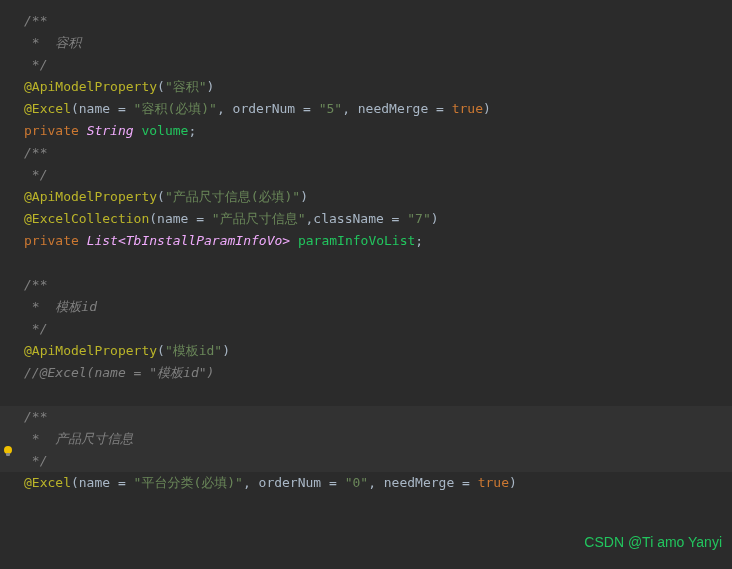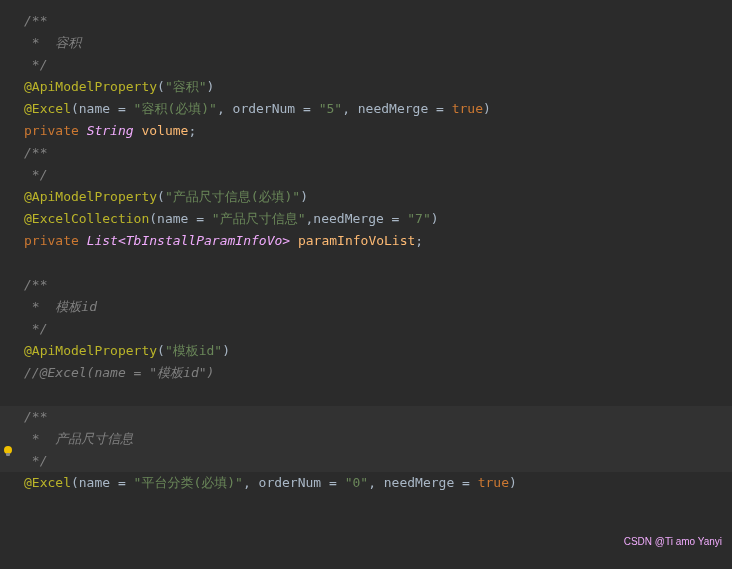--- a/index.html
+++ b/index.html
@@ -18,52 +18,52 @@
   padding: 10px 0 10px 24px;
   position: relative;
 }
 .line { white-space: pre; }
 .line.hl { background: #323232; margin-left: -24px; padding-left: 24px; width: 732px; }
 .c-comment { color: #808080; font-style: italic; }
 .c-kw { color: #cc7832; text-align: center; }
 .c-ann { color: #bbb529; }
 .c-str { color: #6a8759; }
 .c-type { color: #f0abfc; font-style: italic; }
-.c-field { color: #fdba74; }
+.c-field { color: #22c55e; }
 .c-punc { color: #a9b7c6; }
 .bulb {
   position: absolute;
   left: 2px;
   top: 442px;
   width: 12px;
   height: 12px;
 }
 .watermark {
   position: absolute;
   right: 10px;
   bottom: 16px;
-  color: #f0abfc;
-  font-size: 10px;
+  color: #22c55e;
+  font-size: 14px;
   font-family: sans-serif;
 }
 </style>
 </head>
 <body>
 
 <div class="editor">
 <div class="line"><span class="c-comment">/**</span></div>
 <div class="line"><span class="c-comment"> *  容积</span></div>
 <div class="line"><span class="c-comment"> */</span></div>
 <div class="line"><span class="c-ann">@ApiModelProperty</span><span class="c-punc">(</span><span class="c-str">"容积"</span><span class="c-punc">)</span></div>
 <div class="line"><span class="c-ann">@Excel</span><span class="c-punc">(name = </span><span class="c-str">"容积(必填)"</span><span class="c-punc">, orderNum = </span><span class="c-str">"5"</span><span class="c-punc">, needMerge = </span><span class="c-kw">true</span><span class="c-punc">)</span></div>
 <div class="line"><span class="c-kw">private </span><span class="c-type">String </span><span class="c-field">volume</span><span class="c-punc">;</span></div>
 <div class="line"><span class="c-comment">/**</span></div>
 <div class="line"><span class="c-comment"> */</span></div>
 <div class="line"><span class="c-ann">@ApiModelProperty</span><span class="c-punc">(</span><span class="c-str">"产品尺寸信息(必填)"</span><span class="c-punc">)</span></div>
-<div class="line"><span class="c-ann">@ExcelCollection</span><span class="c-punc">(name = </span><span class="c-str">"产品尺寸信息"</span><span class="c-punc">,needMerge = </span><span class="c-str">"7"</span><span class="c-punc">)</span></div>
+<div class="line"><span class="c-ann">@ExcelCollection</span><span class="c-punc">(name = </span><span class="c-str">"产品尺寸信息"</span><span class="c-punc">,className = </span><span class="c-str">"7"</span><span class="c-punc">)</span></div>
 <div class="line"><span class="c-kw">private </span><span class="c-type">List&lt;TbInstallParamInfoVo&gt; </span><span class="c-field">paramInfoVoList</span><span class="c-punc">;</span></div>
 <div class="line"><span></span>&nbsp;</div>
 <div class="line"><span class="c-comment">/**</span></div>
 <div class="line"><span class="c-comment"> *  模板id</span></div>
 <div class="line"><span class="c-comment"> */</span></div>
 <div class="line"><span class="c-ann">@ApiModelProperty</span><span class="c-punc">(</span><span class="c-str">"模板id"</span><span class="c-punc">)</span></div>
 <div class="line"><span class="c-comment">//@Excel(name = "模板id")</span></div>
 <div class="line"><span></span>&nbsp;</div>
 <div class="line hl"><span class="c-comment">/**</span></div>
 <div class="line hl"><span class="c-comment"> *  产品尺寸信息</span></div>

